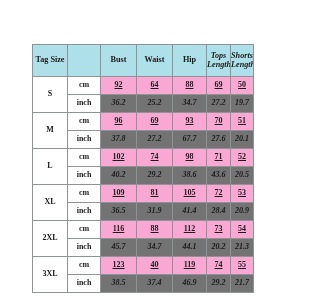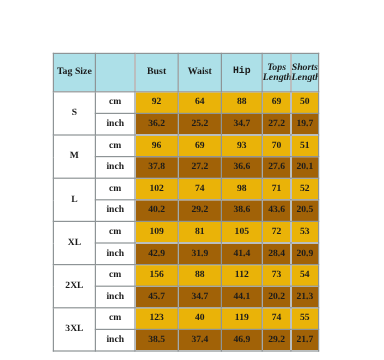--- a/index.html
+++ b/index.html
@@ -8,21 +8,21 @@
   }
   body {
     width: 300px;
     height: 300px;
     background: #ffffff;
     font-family: "Liberation Serif", "DejaVu Serif", serif;
     overflow: hidden;
   }
   #size-chart-wrap {
     position: absolute;
-    left: 44px;
+    left: 32px;
     top: 44px;
     width: 214px;
   }
   table.size-chart {
     border-collapse: collapse;
     width: 214px;
     table-layout: fixed;
     background: #ffffff;
   }
   table.size-chart th,
@@ -38,21 +38,21 @@
   }
   
   table.size-chart thead th {
     background: #ade0e8;
     height: 31px;
     font-size: 8.2px;
   }
   th.col-tagsize   { width: 34px; font-size: 8.2px; }
   th.col-unit      { width: 32px; }
   th.col-measure   { width: 35px; margin-left: 28px; }
-  th.col-hip       { width: 33px; font-family: Liberation Mono, monospace; }
+  th.col-hip       { width: 33px; }
   th.col-len       { width: 23px; font-size: 7.6px; }
   th.col-len-last  { width: 22px; font-size: 7.6px; }
   th.col-len .lenline,
   th.col-len-last .lenline {
     display: block;
     font-style: italic;
   }
   
   table.size-chart tbody td {
     height: 17px;
@@ -61,24 +61,26 @@
   }
   td.size-label {
     font-size: 8.4px;
     background: #ffffff;
   }
   td.unit-cell {
     font-size: 7.4px;
     background: #ffffff;
   }
   tr.row-inch td.val-cell {
-    background: #a16207;
+    background: #737373;
+    font-style: italic;
   }
   tr.row-cm td.val-cell {
-    background: #eab308;
+    background: #f9a8d4;
+    text-decoration: underline;
   }
 </style>
 </head>
 <body>
 
 <div id="size-chart-wrap">
   <table class="size-chart">
     <thead>
       <tr>
         <th class="col-tagsize">Tag Size</th>
@@ -120,21 +122,21 @@
           <td class="val-cell">96</td>
           <td class="val-cell">69</td>
           <td class="val-cell">93</td>
           <td class="val-cell">70</td>
           <td class="val-cell">51</td>
         </tr>
         <tr class="row-inch">
           <td class="unit-cell">inch</td>
           <td class="val-cell">37.8</td>
           <td class="val-cell">27.2</td>
-          <td class="val-cell">36.6</td>
+          <td class="val-cell">67.7</td>
           <td class="val-cell">27.6</td>
           <td class="val-cell">20.1</td>
         </tr>
         <tr class="row-cm">
           <td class="size-label" rowspan="2">L</td>
           <td class="unit-cell">cm</td>
           <td class="val-cell">102</td>
           <td class="val-cell">74</td>
           <td class="val-cell">98</td>
           <td class="val-cell">71</td>
@@ -152,30 +154,30 @@
           <td class="size-label" rowspan="2">XL</td>
           <td class="unit-cell">cm</td>
           <td class="val-cell">109</td>
           <td class="val-cell">81</td>
           <td class="val-cell">105</td>
           <td class="val-cell">72</td>
           <td class="val-cell">53</td>
         </tr>
         <tr class="row-inch">
           <td class="unit-cell">inch</td>
-          <td class="val-cell">42.9</td>
+          <td class="val-cell">36.5</td>
           <td class="val-cell">31.9</td>
           <td class="val-cell">41.4</td>
           <td class="val-cell">28.4</td>
           <td class="val-cell">20.9</td>
         </tr>
         <tr class="row-cm">
           <td class="size-label" rowspan="2">2XL</td>
           <td class="unit-cell">cm</td>
-          <td class="val-cell">156</td>
+          <td class="val-cell">116</td>
           <td class="val-cell">88</td>
           <td class="val-cell">112</td>
           <td class="val-cell">73</td>
           <td class="val-cell">54</td>
         </tr>
         <tr class="row-inch">
           <td class="unit-cell">inch</td>
           <td class="val-cell">45.7</td>
           <td class="val-cell">34.7</td>
           <td class="val-cell">44.1</td>

